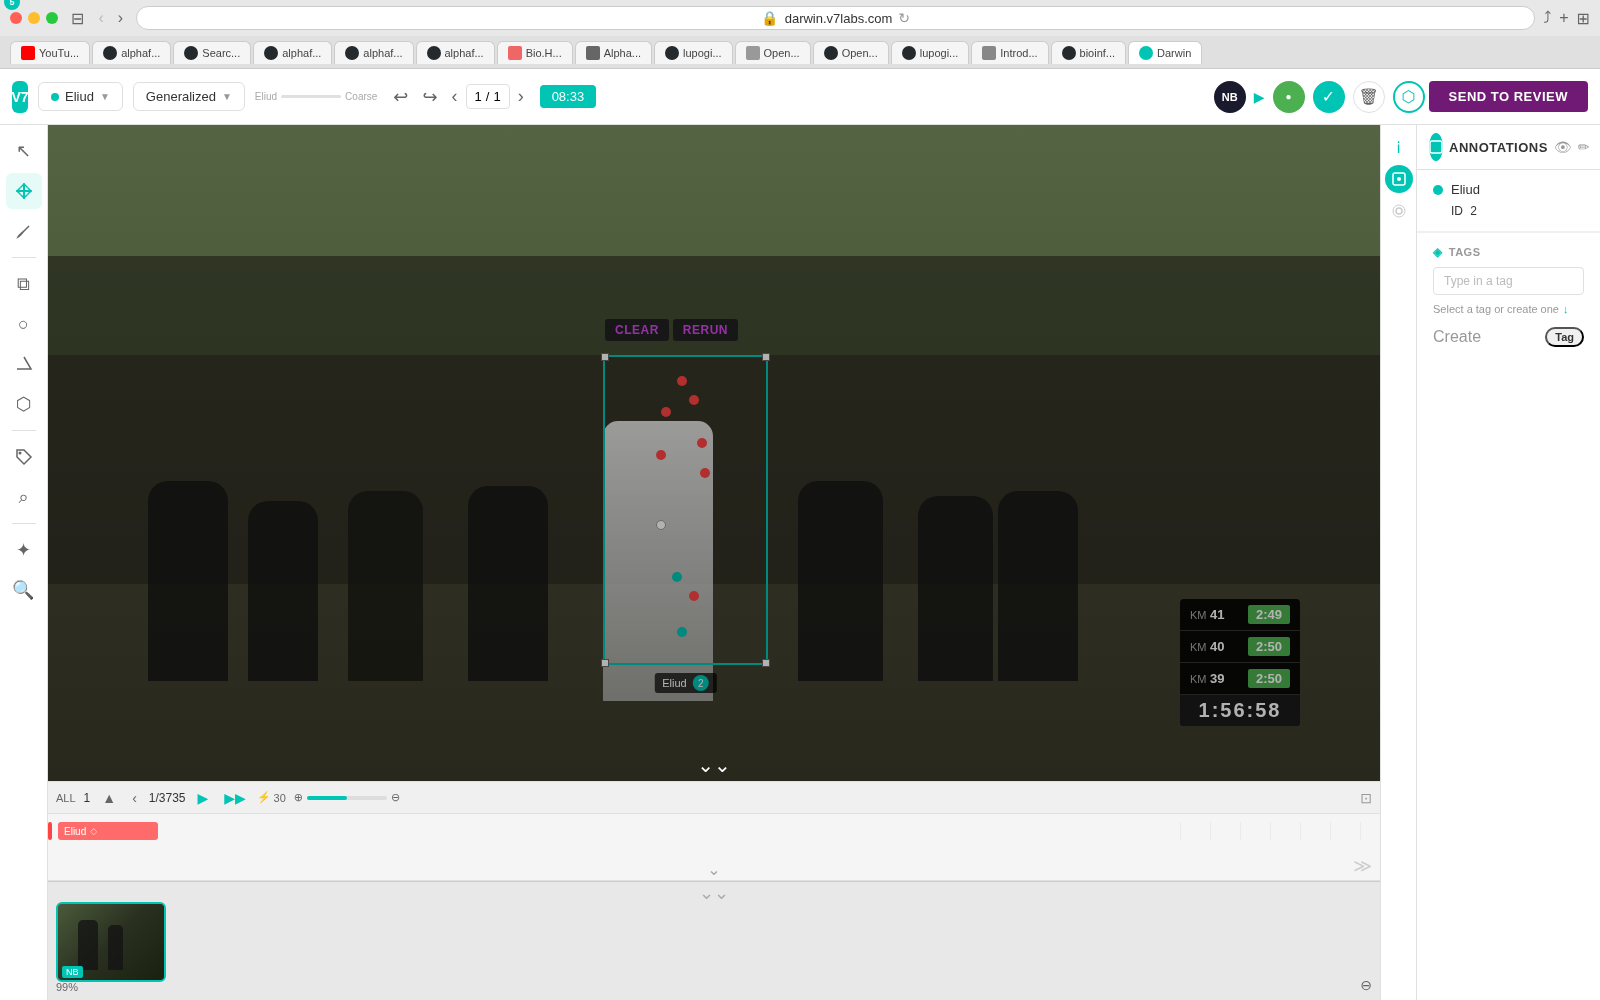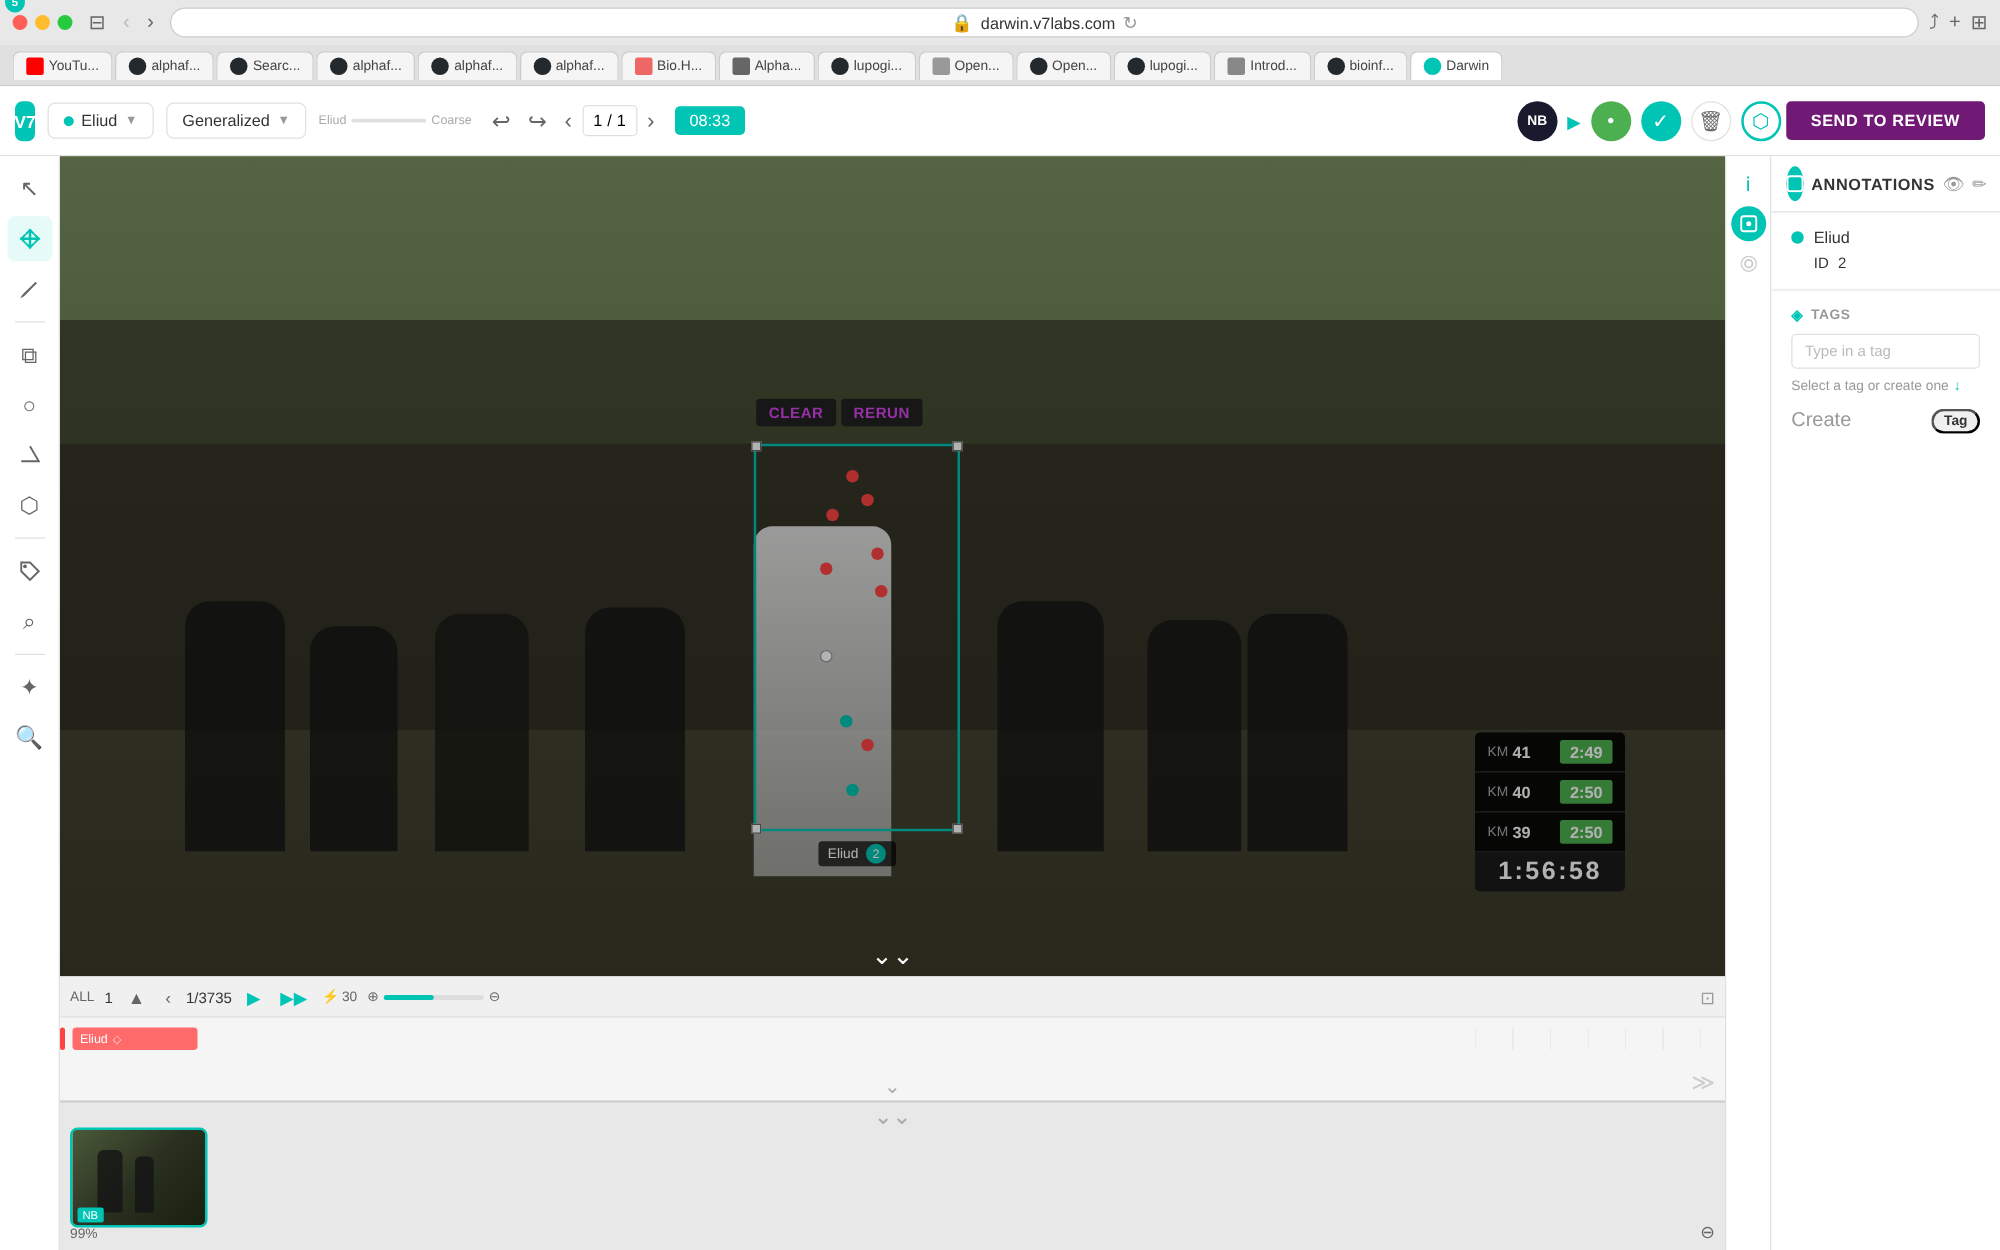--- a/index.html
+++ b/index.html
@@ -84,21 +84,21 @@
     .keypoint { position: absolute; width: 10px; height: 10px; border-radius: 50%; transform: translate(-50%, -50%); }
     .kp-red { background: #ff4444; }
     .kp-teal { background: #00c4b4; }
     .kp-white { background: white; border: 1px solid #999; }
 
     
     .ann-label { position: absolute; bottom: -30px; left: 50%; transform: translateX(-50%); background: rgba(0,0,0,0.7); color: white; padding: 2px 8px; border-radius: 3px; font-size: 11px; white-space: nowrap; display: flex; gap: 6px; align-items: center; }
     .ann-label-id { background: #00c4b4; color: white; border-radius: 50%; width: 16px; height: 16px; display: flex; align-items: center; justify-content: center; font-size: 10px; }
 
     
-    .stats-overlay { position: absolute; bottom: 68px; right: 80px; background: rgba(0,0,0,0.85); border-radius: 4px; overflow: hidden; }
+    .stats-overlay { position: absolute; bottom: 55px; right: 80px; background: rgba(0,0,0,0.85); border-radius: 4px; overflow: hidden; }
     .stat-row { display: flex; align-items: center; padding: 6px 10px; border-bottom: 1px solid #333; font-size: 13px; }
     .stat-row:last-of-type { border-bottom: none; }
     .stat-label { color: #aaa; min-width: 20px; font-size: 11px; }
     .stat-km { color: white; font-weight: bold; min-width: 30px; }
     .stat-time { background: #4CAF50; color: white; padding: 2px 8px; border-radius: 2px; font-weight: bold; font-size: 13px; margin-left: 8px; }
     .time-display { background: #1a1a1a; color: white; text-align: center; padding: 4px; font-size: 20px; font-weight: bold; letter-spacing: 2px; }
 
     
     .ineos-logo { position: absolute; top: 20px; left: 30px; width: 80px; height: 80px; border-radius: 50%; background: #1a1a1a; display: flex; flex-direction: column; align-items: center; justify-content: center; border: 2px solid #444; }
     .ineos-brand { color: white; font-size: 8px; font-weight: bold; letter-spacing: 1px; }

